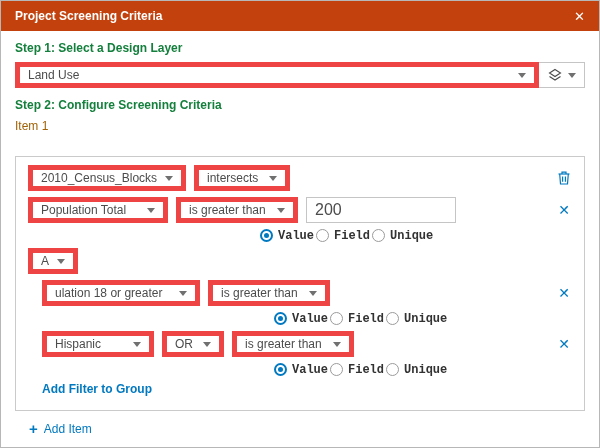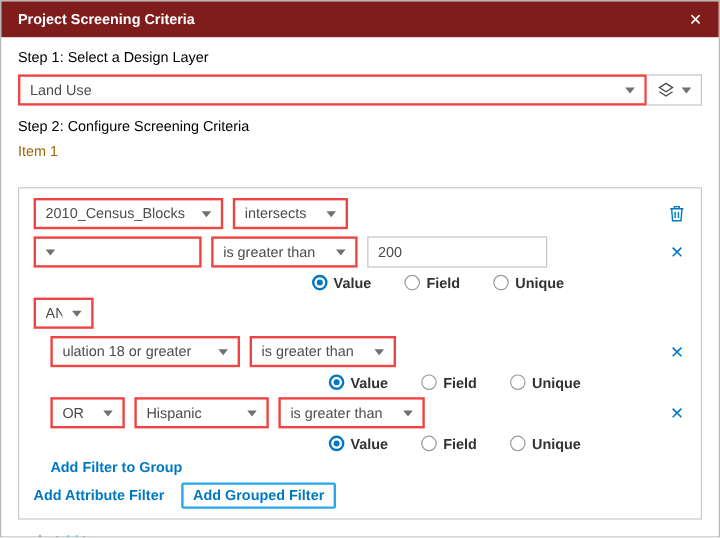--- a/index.html
+++ b/index.html
@@ -10,40 +10,40 @@
     color: #4c4c4c;
   }
   .dialog {
     width: 600px; height: 448px;
     border: 1px solid #b7b7b7;
     background: #fff;
     overflow: hidden;
   }
   .header {
     height: 30px;
-    background: #7f1d1d;
+    background: #c2410c;
     color: #fff;
     display: flex; align-items: center;
     padding: 0 14px;
   }
   .header .title { font-weight: bold; font-size: 12px; }
   .header .close {
     margin-left: auto; cursor: pointer;
     font-size: 13px; line-height: 1;
   }
   .body { padding: 10px 14px 10px; }
   .section-label {
-    font-weight: normal; color: #000000;
+    font-weight: bold; color: #15803d;
     margin-bottom: 6px; height: 15px;
   }
   .row { display: flex; align-items: center; gap: 8px; margin-bottom: 6px; }
   .layer-row { display: flex; align-items: stretch; margin-bottom: 10px; }
   .sel {
     height: 26px; background: #fff;
-    border: 2px solid #ef4444;
+    border: 5px solid #ef4444;
     display: inline-flex; align-items: center;
     padding: 0 8px; gap: 8px;
     cursor: pointer; color: #4c4c4c;
     white-space: nowrap; overflow: hidden;
   }
   .sel .txt { flex: 1; overflow: hidden; text-overflow: clip; white-space: nowrap; text-align: left; }
   .caret {
     width: 0; height: 0; flex: none;
     border-left: 4px solid transparent;
     border-right: 4px solid transparent;
@@ -58,29 +58,29 @@
     background: #fff; cursor: pointer;
   }
   .item-label { color: #a16207; margin-bottom: 22px; height: 15px; }
   .panel {
     border: 1px solid #cacaca;
     padding: 8px 12px;
     margin-bottom: 0;
   }
   .inp {
     height: 26px; border: 1px solid #c5c5c5;
-    padding: 0 8px; font-size: 12px; color: #4c4c4c;
+    padding: 0 8px; font-size: 16px; color: #4c4c4c;
     font-family: "Liberation Sans", "DejaVu Sans", sans-serif;
   }
   .remove-x {
     margin-left: auto; color: #0079c1; font-size: 14px; font-weight: bold;
     cursor: pointer; line-height: 1; padding: 2px;
   }
   .trash-btn { margin-left: auto; cursor: pointer; display: flex; align-items: center; }
-  .radio-row { display: flex; align-items: center; gap: 28px; margin: 0 0 6px 232px; height: 13px; }
+  .radio-row { display: flex; align-items: center; gap: 2px; margin: 0 0 6px 232px; height: 13px; font-family: Liberation Mono, monospace; }
   .radio-opt { display: inline-flex; align-items: center; gap: 5px; cursor: pointer; }
   .radio {
     width: 13px; height: 13px; border-radius: 50%;
     border: 1px solid #9b9b9b; background: #fff;
     display: inline-flex; align-items: center; justify-content: center; flex: none;
   }
   .radio.selected { border: 2px solid #0079c1; }
   .radio.selected .dot { width: 5px; height: 5px; border-radius: 50%; background: #0079c1; }
   .radio-lbl { font-weight: bold; color: #323232; }
   .group { margin-left: 14px; }
@@ -146,20 +146,21 @@
             <path d="M2.5 4h11"></path>
             <path d="M6 4V2.2h4V4"></path>
             <path d="M3.7 4l.8 10h7l.8-10"></path>
             <path d="M6.6 6.5v5.2M9.4 6.5v5.2"></path>
           </svg>
         </span>
       </div>
 
       <div class="row">
         <div class="sel" style="width:140px">
+          <span class="txt">Population Total</span>
           <span class="caret"></span>
         </div>
         <div class="sel" style="width:122px">
           <span class="txt">is greater than</span>
           <span class="caret"></span>
         </div>
         <input class="inp" style="width: 150px;" value="200">
         <span class="remove-x">✕</span>
       </div>
 
@@ -212,26 +213,26 @@
             <span class="radio"></span>
             <span class="radio-lbl">Field</span>
           </span>
           <span class="radio-opt">
             <span class="radio"></span>
             <span class="radio-lbl">Unique</span>
           </span>
         </div>
 
         <div class="row">
+          <div class="sel" style="width:112px">
+            <span class="txt">Hispanic</span>
+            <span class="caret"></span>
+          </div>
           <div class="sel" style="width:62px">
             <span class="txt">OR</span>
-            <span class="caret"></span>
-          </div>
-          <div class="sel" style="width:112px">
-            <span class="txt">Hispanic</span>
             <span class="caret"></span>
           </div>
           <div class="sel" style="width:122px">
             <span class="txt">is greater than</span>
             <span class="caret"></span>
           </div>
           <span class="remove-x">✕</span>
         </div>
 
         <div class="radio-row">
@@ -250,26 +251,20 @@
             <span class="radio-lbl">Unique</span>
           </span>
         </div>
 
         <div class="add-to-group">
           <span class="link">Add Filter to Group</span>
         </div>
 
       </div>
 
-      <div class="links-row">
-        <span class="link">Add Attribute Filter</span>
-        <span class="highlight-box">
-          <span class="link">Add Grouped Filter</span>
-        </span>
-      </div>
 
     </div>
 
     <div class="footer">
       <span class="plus">+</span>
       <span class="link">Add Item</span>
     </div>
 
   </div>
 </div>

